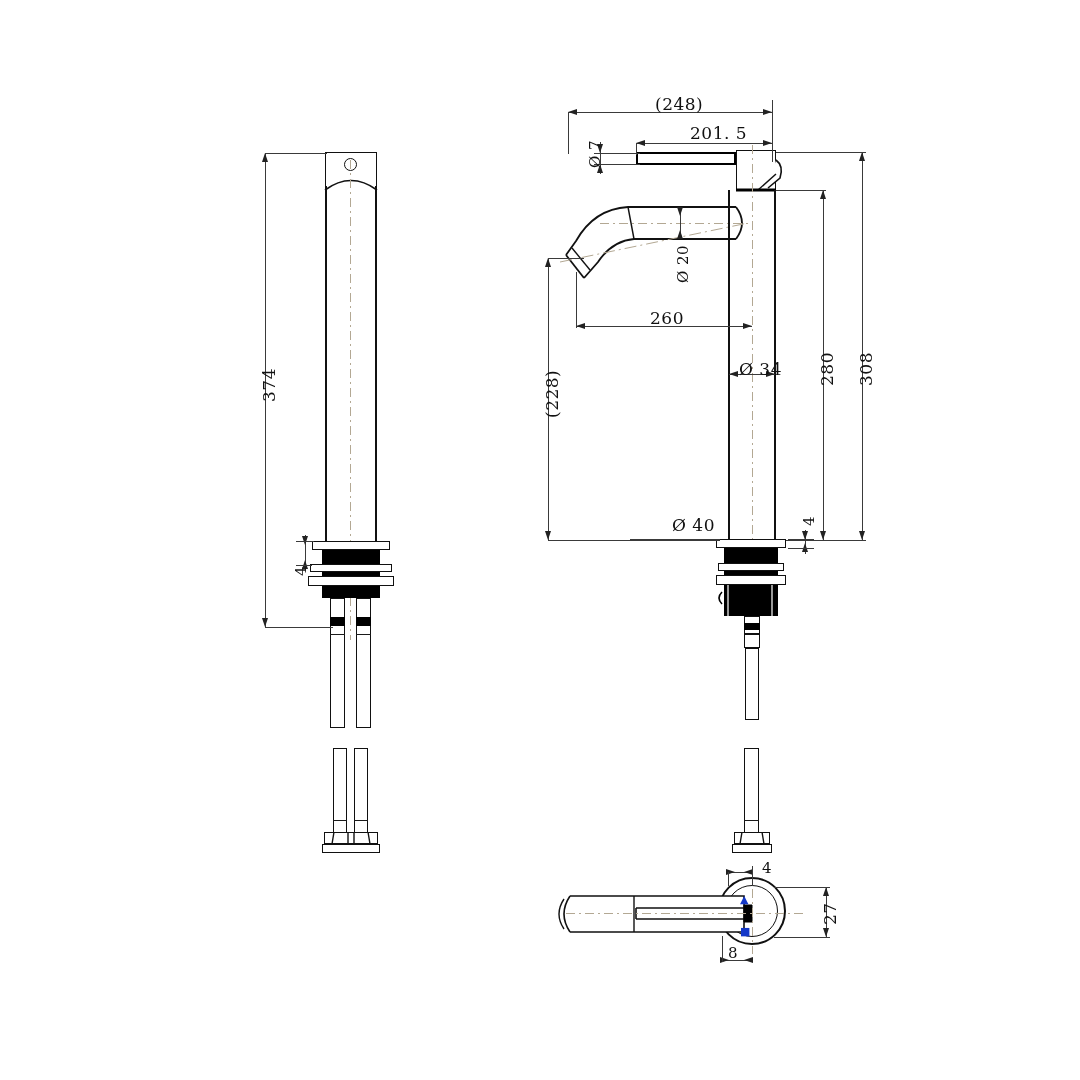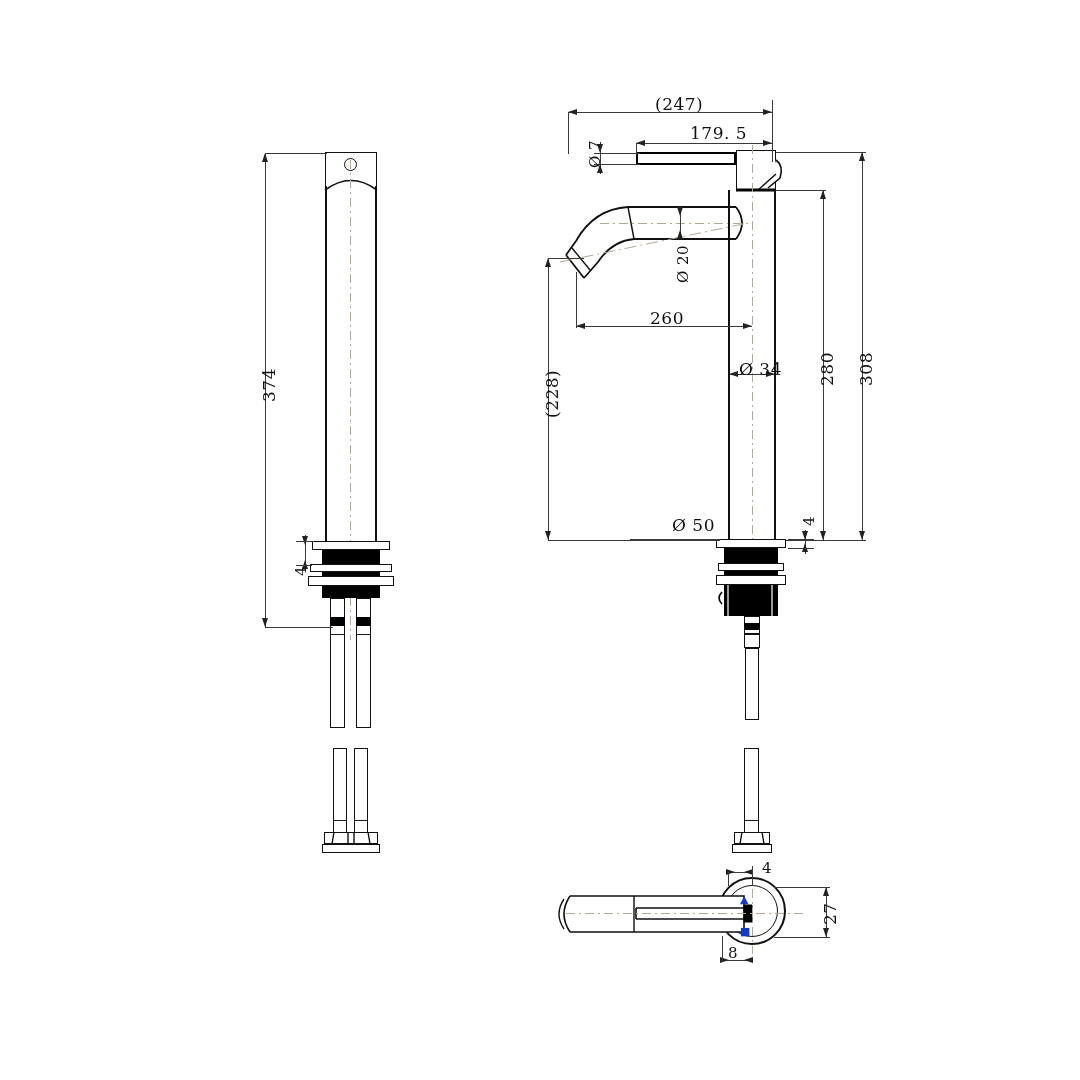--- a/index.html
+++ b/index.html
@@ -147,27 +147,27 @@
     <div class="box" style="left:744px;top:616px;width:16px;height:18px;"></div>
     <div class="boxk" style="left:744px;top:623px;width:16px;height:7px;"></div>
     <div class="box" style="left:744px;top:634px;width:16px;height:14px;"></div>
     <div class="box" style="left:745px;top:648px;width:14px;height:72px;"></div>
 
     <div class="dimh" style="left:568px;top:112px;width:204px;"></div>
     <div class="arr l" style="left:568px;top:109px;"></div>
     <div class="arr r" style="left:763px;top:109px;"></div>
     <div class="dimv" style="left:568px;top:112px;height:42px;"></div>
     <div class="dimv" style="left:772px;top:100px;height:62px;"></div>
-    <div class="txt" style="left:655px;top:94px;">(247)</div>
+    <div class="txt" style="left:655px;top:94px;">(248)</div>
 
     <div class="dimh" style="left:636px;top:143px;width:136px;"></div>
     <div class="arr l" style="left:636px;top:140px;"></div>
     <div class="arr r" style="left:763px;top:140px;"></div>
     <div class="dimv" style="left:636px;top:143px;height:12px;"></div>
-    <div class="txt" style="left:690px;top:123px;">179. 5</div>
+    <div class="txt" style="left:690px;top:123px;">201. 5</div>
 
     <div class="dimv" style="left:600px;top:142px;height:32px;"></div>
     <div class="arr d" style="left:597px;top:144px;"></div>
     <div class="arr u" style="left:597px;top:164px;"></div>
     <div class="dimh" style="left:594px;top:153px;width:46px;"></div>
     <div class="dimh" style="left:594px;top:164px;width:46px;"></div>
     <div class="txt sm rot" style="left:586px;top:168px;">Ø 7</div>
 
     <div class="dimv" style="left:680px;top:207px;height:32px;"></div>
     <div class="arr d" style="left:677px;top:207px;"></div>
@@ -186,21 +186,21 @@
     <div class="dimh" style="left:548px;top:258px;width:36px;"></div>
     <div class="dimh" style="left:548px;top:540px;width:172px;"></div>
     <div class="txt rot" style="left:542px;top:418px;">(228)</div>
 
     <div class="dimh" style="left:729px;top:374px;width:46px;"></div>
     <div class="arr l" style="left:729px;top:371px;"></div>
     <div class="arr r" style="left:766px;top:371px;"></div>
     <div class="txt" style="left:739px;top:359px;">Ø 34</div>
 
     <div class="dimh" style="left:630px;top:539px;width:90px;"></div>
-    <div class="txt" style="left:672px;top:515px;">Ø 50</div>
+    <div class="txt" style="left:672px;top:515px;">Ø 40</div>
 
     <div class="dimv" style="left:823px;top:190px;height:350px;"></div>
     <div class="arr u" style="left:820px;top:190px;"></div>
     <div class="arr d" style="left:820px;top:531px;"></div>
     <div class="dimh" style="left:776px;top:190px;width:50px;"></div>
     <div class="txt rot" style="left:817px;top:386px;">280</div>
 
     <div class="dimv" style="left:862px;top:152px;height:388px;"></div>
     <div class="arr u" style="left:859px;top:152px;"></div>
     <div class="arr d" style="left:859px;top:531px;"></div>

